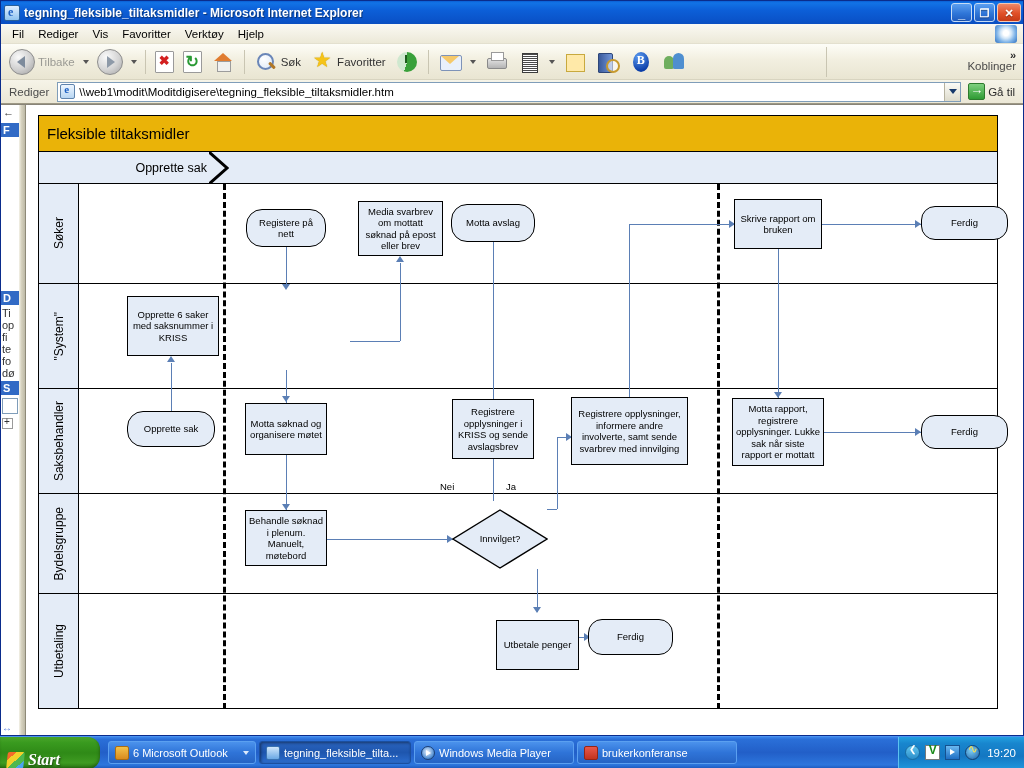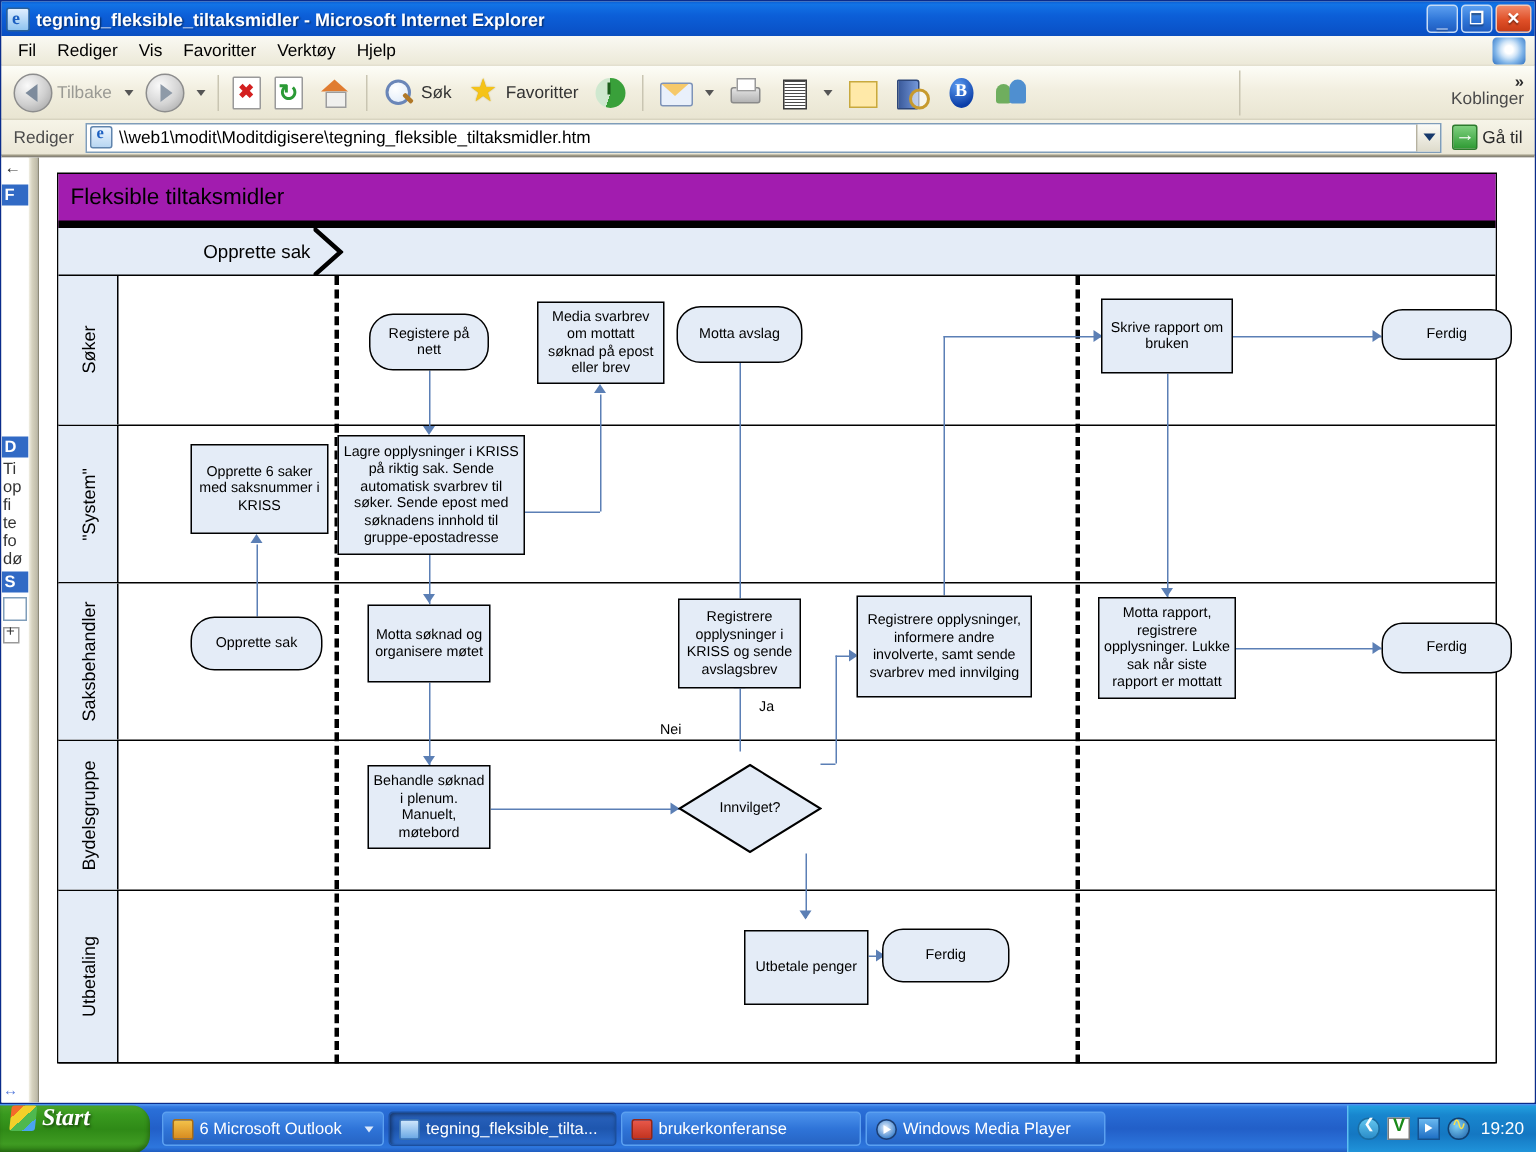--- a/index.html
+++ b/index.html
@@ -227,21 +227,21 @@
 
   
   #diagram {
     position: absolute; left: 12px; top: 10px;
     width: 960px; height: 594px;
     border: 1px solid #000;
     background: #fff;
     font-family: "Liberation Sans", sans-serif;
   }
   #dg-title {
-    height: 36px; background: #a21caf; border-bottom: 5px solid #000000;
+    height: 36px; background: #eab308; border-bottom: 1px solid #000000;
     display: flex; align-items: center; padding-left: 8px;
     font-size: 15px; color: #000;
   }
   #dg-phases {
     height: 32px; background: #e4ecf7; border-bottom: 1px solid #000;
     position: relative;
   }
   .phase {
     position: absolute; top: 0; height: 32px;
     display: flex; align-items: center; justify-content: flex-end;
@@ -306,21 +306,21 @@
   #taskbar {
     position: absolute; left: 0; bottom: 0; width: 1024px; height: 32px;
     background: linear-gradient(180deg,#3a83e8 0%,#2a6fd8 8%,#225fc8 50%,#2d76dd 90%,#1f5cc0 100%);
     display: flex; align-items: center;
     border-top: 1px solid #4b93f0;
   }
   #startbtn {
     width: 100px; height: 32px; flex: none;
     background: linear-gradient(180deg,#4aa52a 0%,#399a1f 18%,#2f8a17 50%,#3f9b22 80%,#2a7a12 100%);
     border-radius: 0 12px 12px 0;
-    display: flex; align-items: flex-start; gap: 4px; padding-left: 7px;
+    display: flex; align-items: flex-end; gap: 4px; padding-left: 7px;
     box-shadow: inset -1px -2px 3px rgba(0,0,0,.25);
   }
   #startbtn .flag { width: 17px; height: 17px; flex: none;
     background: linear-gradient(135deg,#f56a2a 0 25%, #f2d02a 25% 50%, #4fb84f 50% 75%, #4aa3ef 75% 100%);
     border-radius: 2px; transform: skewX(-6deg); }
   #startbtn .slbl { color: #fff; font-size: 16px; font-weight: bold; font-style: italic;
     text-shadow: 1px 1px 2px rgba(0,0,0,.5); font-family:"Liberation Serif", serif; }
   #taskitems { display: flex; align-items: center; gap: 3px; margin-left: 8px; flex: 1; }
   .taskitem { height: 23px; display: flex; align-items: center; gap: 4px;
     padding: 0 6px; border-radius: 3px; min-width: 120px;
@@ -536,23 +536,20 @@
           </div>
 
           <div class="lane" style="top:100px;height:105px;">
             <div class="lane-label">
                 <span>"System"</span>
               </div>
             <div class="lane-body">
               <div class="shape" style="left:48px;top:12px;width:92px;height:60px;">
                 <span>Opprette 6 saker med saksnummer i KRISS</span>
               </div>
-              <div class="shape" style="left:146px;top:6px;width:125px;height:80px;">
-                <span>Lagre opplysninger i KRISS på riktig sak. Sende automatisk svarbrev til søker. Sende epost med søknadens innhold til gruppe-epostadresse</span>
-              </div>
             </div>
           </div>
 
           <div class="lane" style="top:205px;height:105px;">
             <div class="lane-label">
                 <span>Saksbehandler</span>
               </div>
             <div class="lane-body">
               <div class="shape rounded" style="left:48px;top:22px;width:88px;height:36px;">
                 <span>Opprette sak</span>
@@ -656,21 +653,21 @@
 
             <div class="conn h" style="left:745px;top:248px;width:97px;"></div>
             <div class="arrow-head right" style="left:836px;top:244px;"></div>
 
           </div>
 
           <div class="phase-sep" style="left:184px;"></div>
           <div class="phase-sep" style="left:678px;"></div>
 
           <div class="conn-lbl" style="left:400px;top:297px;">Nei</div>
-          <div class="conn-lbl" style="left:466px;top:282px;text-align:center;">Ja</div>
+          <div class="conn-lbl" style="left:466px;top:297px;text-align:center;">Ja</div>
 
         </div>
       </div>
     </div>
   </div>
 </div>
 
 <div id="taskbar">
   <div id="startbtn">
     <span class="flag"></span>
@@ -680,26 +677,26 @@
     <div class="taskitem" style="min-width:148px;">
       <span class="tico outlook"></span>
       <span>6 Microsoft Outlook</span>
       <span class="tcaret"></span>
     </div>
     <div class="taskitem active" style="min-width:152px;">
       <span class="tico ie"></span>
       <span>tegning_fleksible_tilta...</span>
     </div>
     <div class="taskitem" style="min-width:160px;">
+      <span class="tico wmp"></span>
+      <span>Windows Media Player</span>
+    </div>
+    <div class="taskitem" style="min-width:160px;">
       <span class="tico ppt"></span>
       <span>brukerkonferanse</span>
-    </div>
-    <div class="taskitem" style="min-width:160px;">
-      <span class="tico wmp"></span>
-      <span>Windows Media Player</span>
     </div>
   </div>
   <div id="tray">
     <span class="tchev"></span>
     <span class="tico2 va"></span>
     <span class="tico2 play"></span>
     <span class="tico2 sound"></span>
     <span class="clock">19:20</span>
   </div>
 </div>

